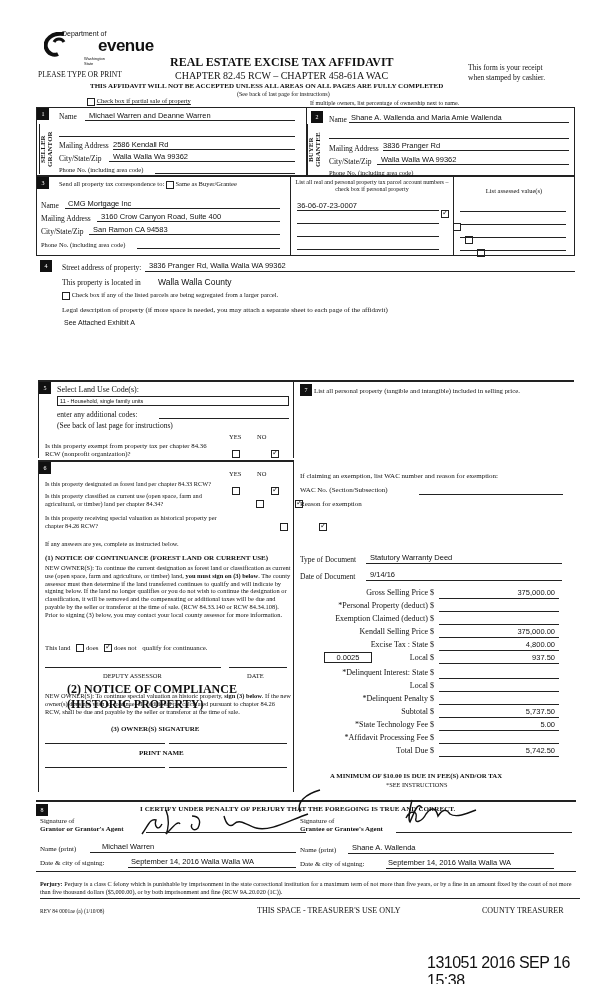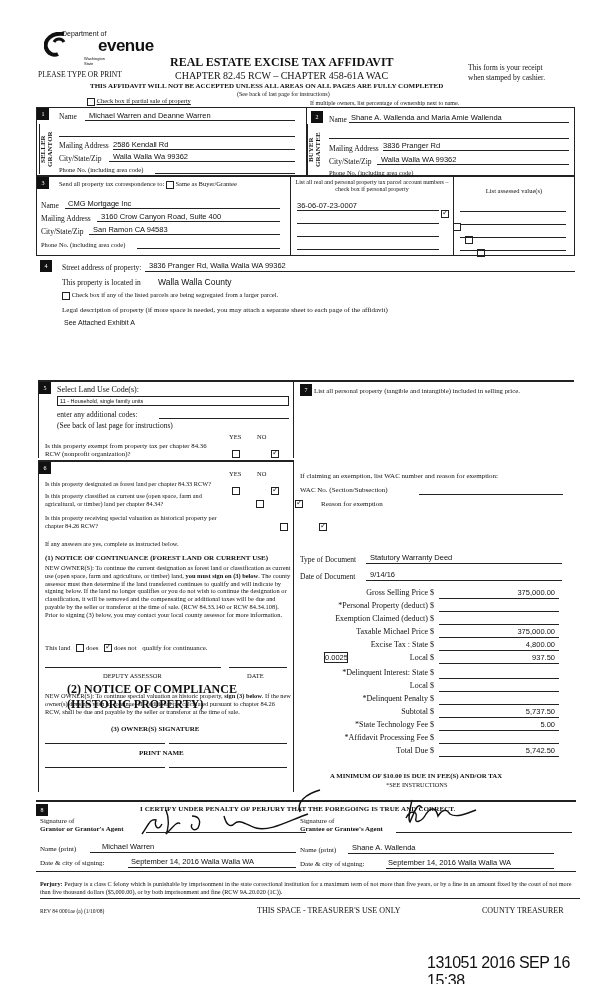--- a/index.html
+++ b/index.html
@@ -181,50 +181,50 @@
   <div class="abs line" style="left:6px;top:304px;width:120px;height:2px;"></div>
   <div class="abs line" style="left:130px;top:304px;width:118px;height:2px;"></div>
 </div>
 
 <div class="abs" style="left:294px;top:380px;width:280px;height:412px;border-top:2px solid #222;">
   <span class="num abs" style="left:6px;top:2px;">7</span>
   <div class="abs" style="left:20px;top:4px;width:250px;font-size:6.8px;line-height:1.45;">List all personal property (tangible and intangible) included in selling price.</div>
   <div class="abs" style="left:6px;top:90px;font-size:7px;">If claiming an exemption, list WAC number and reason for exemption:</div>
   <div class="abs" style="left:6px;top:104px;font-size:7px;">WAC No. (Section/Subsection)</div>
   <div class="abs line" style="left:125px;top:104px;width:144px;height:9px;"></div>
-  <div class="abs" style="left:6px;top:118px;font-size:7px;margin-left:21px;">Reason for exemption</div>
+  <div class="abs" style="left:6px;top:118px;font-size:7px;">Reason for exemption</div>
 
   <div class="abs" style="left:6px;top:173px;font-size:7.5px;">Type of Document</div>
   <div class="abs line fill" style="left:72px;top:171px;width:196px;height:11px;padding-left:4px;">Statutory Warranty Deed</div>
   <div class="abs" style="left:6px;top:190px;font-size:7.5px;">Date of Document</div>
   <div class="abs line fill" style="left:72px;top:188px;width:196px;height:11px;padding-left:4px;">9/14/16</div>
 
   <div class="abs" style="left:0;top:206px;width:280px;height:170px;">
     <div class="amount-row" style="top:0;">
         <span class="alabel">Gross Selling Price $</span>
         <span class="aline">375,000.00</span>
       </div>
     <div class="amount-row" style="top:26px;">
         <span class="alabel">Exemption Claimed (deduct) $</span>
         <span class="aline"></span>
       </div>
     <div class="amount-row" style="top:13px;">
         <span class="alabel">*Personal Property (deduct) $</span>
         <span class="aline"></span>
       </div>
     <div class="amount-row" style="top:39px;">
-        <span class="alabel">Taxable Michael Price $</span>
+        <span class="alabel">Kendall Selling Price $</span>
         <span class="aline">375,000.00</span>
       </div>
     <div class="amount-row" style="top:52px;">
         <span class="alabel">Excise Tax : State $</span>
         <span class="aline">4,800.00</span>
       </div>
     <div class="amount-row" style="top:65px;">
-      <span class="abs box sans" style="left:30px;top:-1px;width:24px;height:11px;font-size:7.5px;text-align:center;line-height:10px;">0.0025</span>
+      <span class="abs box sans" style="left:30px;top:-1px;width:48px;height:11px;font-size:7.5px;text-align:center;line-height:10px;">0.0025</span>
       <span class="alabel">Local $</span>
         <span class="aline">937.50</span>
       </div>
     <div class="amount-row" style="top:80px;">
         <span class="alabel">*Delinquent Interest: State $</span>
         <span class="aline"></span>
       </div>
     <div class="amount-row" style="top:93px;">
         <span class="alabel">Local $</span>
         <span class="aline"></span>

